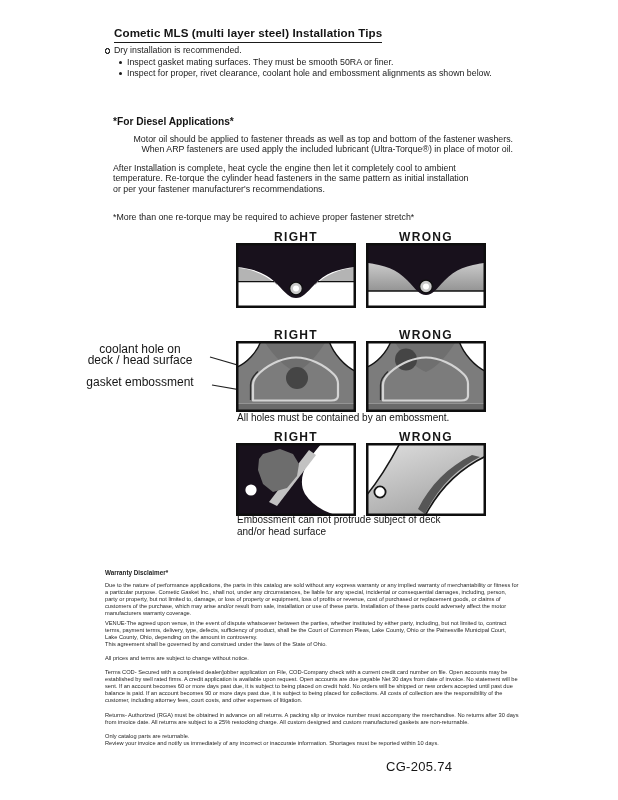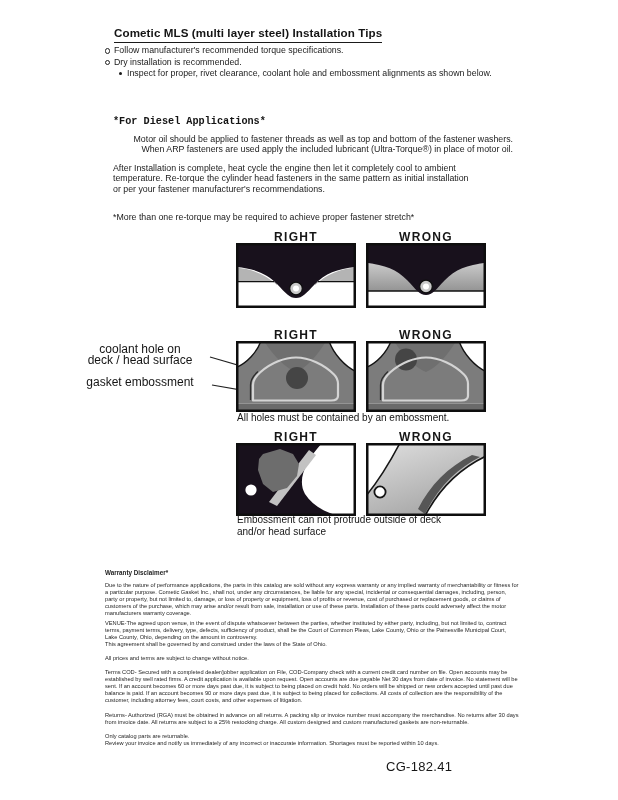--- a/index.html
+++ b/index.html
@@ -9,21 +9,21 @@
   }
   .title {
     position:absolute; left:114px; top:26px; font-size:11.6px; font-weight:bold;
     letter-spacing:0.1px; border-bottom:1.6px solid #1a1a1a; padding-bottom:2.5px; color:#141414;
   }
   .bullets { position:absolute; left:105px; top:45px; font-size:8.8px; line-height:11.7px; color:#1b1b1b; }
   .brow { position:relative; padding-left:9px; }
   .brow.sub { margin-left:13px; }
   .odot { position:absolute; left:0; top:3.4px; width:3.4px; height:3.4px; border:0.9px solid #222; border-radius:50%; }
   .fdot { position:absolute; left:0.5px; top:3.8px; width:3.2px; height:3.2px; background:#1a1a1a; border-radius:50%; }
-  .dheading { position:absolute; left:113px; top:116px; font-size:10.2px; font-weight:bold; color:#141414;font-family:Liberation Mono, monospace; }
+  .dheading { position:absolute; left:113px; top:116px; font-size:10.2px; font-weight:bold; color:#141414; }
   .body { position:absolute; left:113px; font-size:8.8px; line-height:10.3px; white-space:pre-line; color:#1b1b1b; width:400px; }
   .p1 { top:134px;text-align:right; } .p2 { top:163px; } .pnote { top:204px;margin-top:8px; }
   .dlabel { position:absolute; width:120px; text-align:center; font-size:12px; font-weight:bold; letter-spacing:1.3px; color:#161616; }
   .lab-l { left:236px; } .lab-r { left:366px; }
   .row1 { top:230px; } .row2 { top:328px; } .row3 { top:430px; }
   .panel { position:absolute; line-height:0; }
   .pan1 { top:243px; } .pan2 { top:341px; } .pan3 { top:443px; }
   .pan-l { left:236px; } .pan-r { left:366px; }
   .cap { position:absolute; left:237px; font-size:10px; line-height:11.5px; color:#151515; white-space:pre-line; }
   .cap1 { top:312px; } .cap2 { top:412px; } .cap3 { top:514px; }
@@ -37,22 +37,23 @@
   .footer { position:absolute; left:386px; top:759px; font-size:13px; letter-spacing:0.3px; color:#161616; }
 </style>
 </head>
 <body>
 
 <div class="page">
 
   <div class="title">Cometic MLS (multi layer steel) Installation Tips</div>
 
   <div class="bullets">
-    <div class="brow"><span class="odot"></span><span>Follow manufacturer's recommended torque specifications.</span></div>
+    <div class="brow"><span class="odot"></span></div>
     <div class="brow"><span class="odot"></span><span>Dry installation is recommended.</span></div>
+    <div class="brow sub"><span class="fdot"></span><span>Inspect gasket mating surfaces.  They must be smooth 50RA or finer.</span></div>
     <div class="brow sub"><span class="fdot"></span><span>Inspect for proper, rivet clearance, coolant hole and embossment alignments as shown below.</span></div>
   </div>
 
   <div class="dheading">*For Diesel Applications*</div>
   <div class="body p1">Motor oil should be applied to fastener threads as well as top and bottom of the fastener washers.
 When ARP fasteners are used apply the included lubricant (Ultra-Torque®) in place of motor oil.</div>
   <div class="body p2">After Installation is complete, heat cycle the engine then let it completely cool to ambient
 temperature. Re-torque the cylinder head fasteners in the same pattern as initial installation
 or per your fastener manufacturer's recommendations.</div>
   <div class="body pnote">*More than one re-torque may be required to achieve proper fastener stretch*</div>
@@ -155,28 +156,28 @@
       </defs>
       <rect width="120" height="73" fill="#ffffff"></rect>
       <path d="M34,0 H120 V13 C95,25 74,44 59,73 H0 V53 C14,36 24,19 34,0 Z" fill="url(#gr3)"></path>
       <path d="M114,14 C92,25 72,44 59,71 L52,66 C64,42 82,24 106,12 Z" fill="#565656"></path>
       <path d="M34,0 C24,19 14,36 0,53" stroke="#161616" stroke-width="1.6" fill="none"></path>
       <path d="M120,13 C95,25 74,44 59,73" stroke="#161616" stroke-width="1.6" fill="none"></path>
       <circle cx="14" cy="49" r="5.6" fill="#ffffff" stroke="#141414" stroke-width="1.8"></circle>
       <rect x="1.25" y="1.25" width="117.5" height="70.5" fill="none" stroke="#0e0e0e" stroke-width="2.5"></rect>
     </svg>
   </div>
-  <div class="cap cap3">Embossment can not protrude outside of deck
+  <div class="cap cap3">Embossment can not protrude subject of deck
 and/or head surface</div>
 
   <div class="disc-h">Warranty Disclaimer*</div>
   <div class="disc dp1">Due to the nature of performance applications, the parts in this catalog are sold without any express warranty or any implied warranty of merchantability or fitness for a particular purpose.  Cometic Gasket Inc., shall not, under any circumstances, be liable for any special, incidental or consequential damages, including, person, party or property, but not limited to, damage, or loss of property or equipment, loss of profits or revenue, cost of purchased or replacement goods, or claims of customers of the purchase, which may arise and/or result from sale, installation or use of these parts.  Installation of these parts could adversely affect the motor manufacturers warranty coverage.</div>
   <div class="disc dp2">VENUE-The agreed upon venue, in the event of dispute whatsoever between the parties, whether instituted by either party, including, but not limited to, contract terms, payment terms, delivery, type, defects, sufficiency of product, shall be the Court of Common Pleas, Lake County, Ohio or the Painesville Municipal Court, Lake County, Ohio, depending on the amount in controversy.
 This agreement shall be governed by and construed under the laws of the State of Ohio.</div>
   <div class="disc dp3">All prices and terms are subject to change without notice.</div>
   <div class="disc dp4">Terms COD- Secured with a completed dealer/jobber application on File, COD-Company check with a current credit card number on file.  Open accounts may be established by well rated firms.  A credit application is available upon request.  Open accounts are due payable Net 30 days from date of invoice.  No statement will be sent.  If an account becomes 60 or more days past due, it is subject to being placed on credit hold.  No orders will be shipped or new orders accepted until past due balance is paid.  If an account becomes 90 or more days past due, it is subject to being placed for collections.  All costs of collection are the responsibility of the customer, including attorney fees, court costs, and other expenses of litigation.</div>
   <div class="disc dp5">Returns- Authorized (RGA) must be obtained in advance on all returns.  A packing slip or invoice number must accompany the merchandise.  No returns after 30 days from invoice date.  All returns are subject to a 25% restocking charge.  All custom designed and custom manufactured gaskets are non-returnable.</div>
   <div class="disc dp6">Only catalog parts are returnable.
 Review your invoice and notify us immediately of any incorrect or inaccurate information.  Shortages must be reported within 10 days.</div>
 
-  <div class="footer">CG-182.41</div>
+  <div class="footer">CG-205.74</div>
 
 </div>
 
 </body></html>

